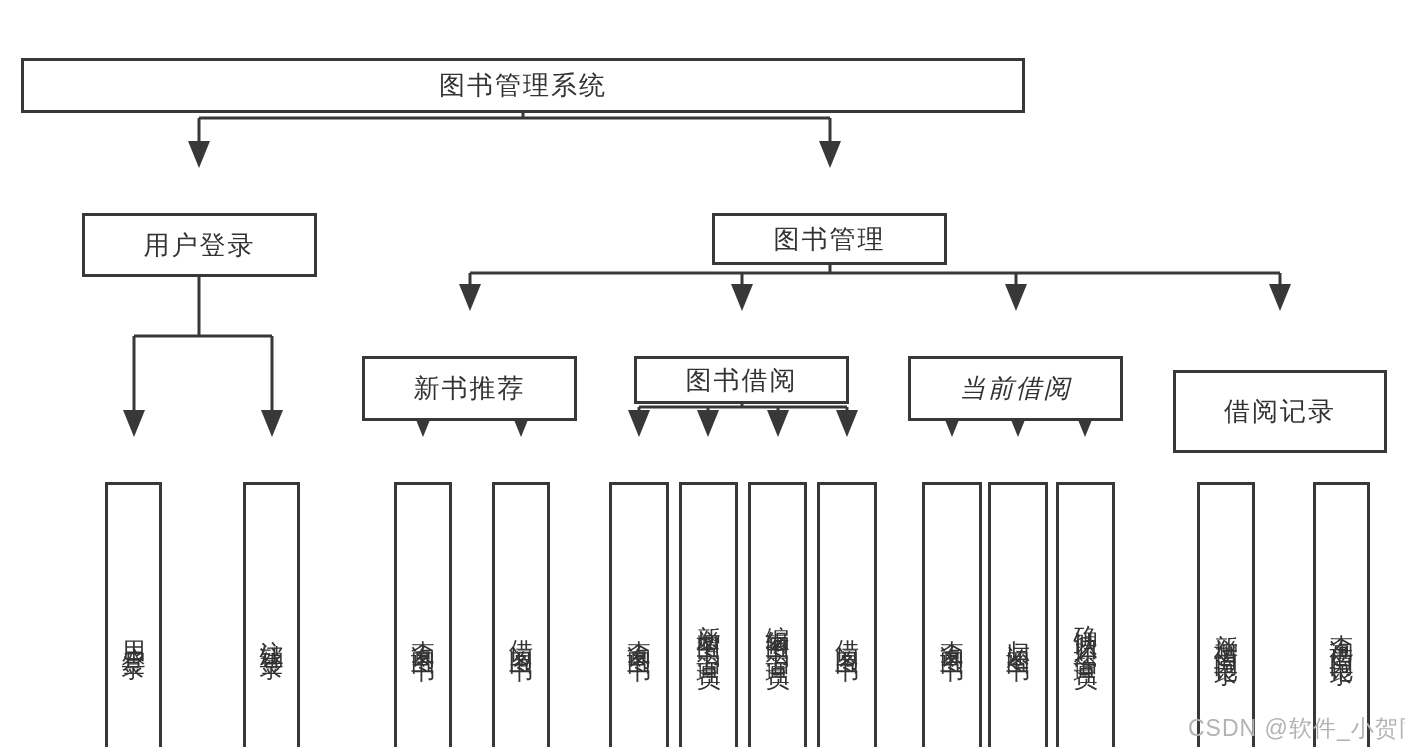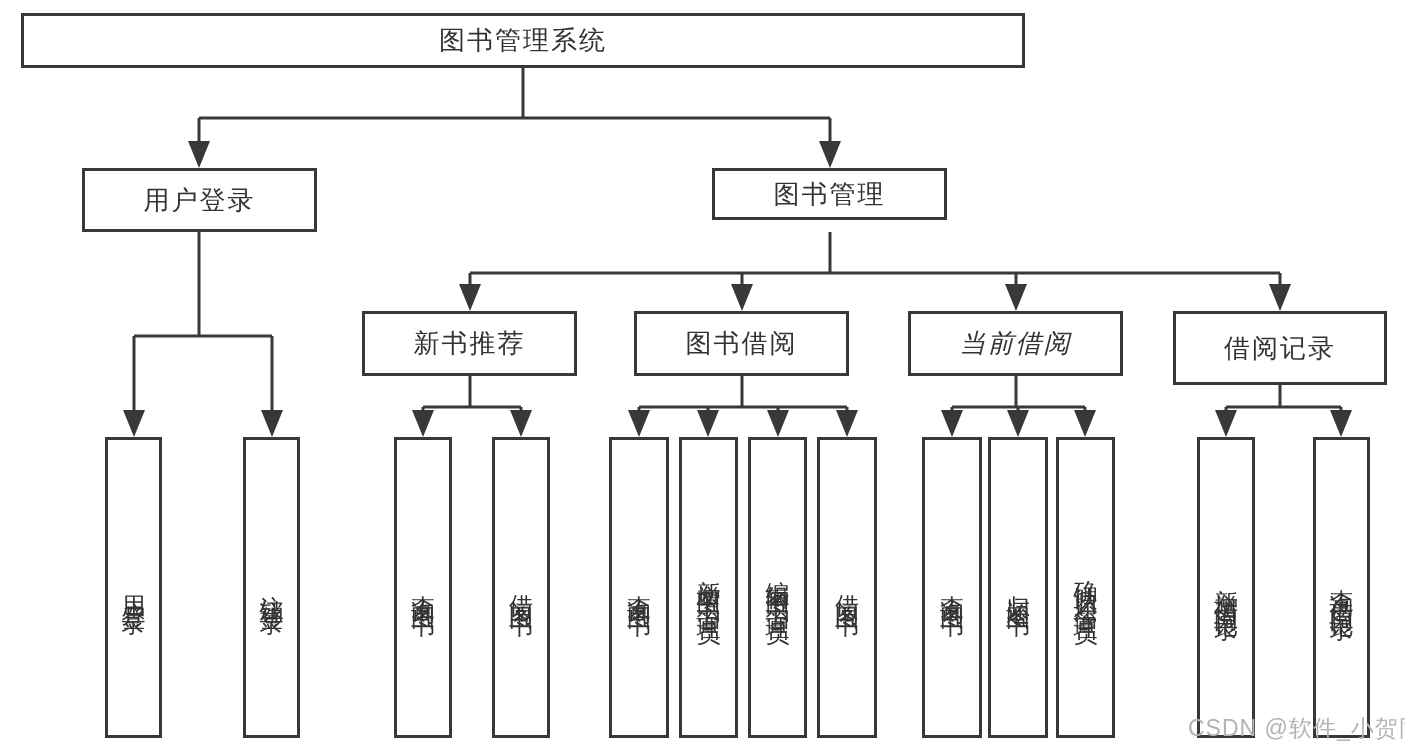--- a/index.html
+++ b/index.html
@@ -20,20 +20,21 @@
   .node {
     position: absolute;
     box-sizing: border-box;
     background: var(--node-bg, #ffffff);
     border: 3px solid var(--line, #383838);
     color: var(--text, #333333);
     display: flex;
     align-items: center;
     justify-content: center;
     z-index: 2;
+    margin-top: 45px;
   }
   .hbox { font-size: 26px; letter-spacing: 2px; white-space: nowrap; }
   .vbox { top: 437px; height: 301px; }
   .vbox .vtext {
     writing-mode: vertical-rl;
     text-orientation: mixed;
     font-size: 24px;
     letter-spacing: 6px;
     white-space: nowrap;
     color: var(--text, #333333);
@@ -93,23 +94,23 @@
       <path d="M1341 437 L1330 410 L1352 410 Z"></path>
     </g>
   </svg>
 
   <div class="node hbox" style="left:21px; top:13px; width:1004px; height:55px;">图书管理系统</div>
 
   <div class="node hbox" style="left:82px; top:168px; width:235px; height:64px;">用户登录</div>
   <div class="node hbox" style="left:712px; top:168px; width:235px; height:52px;">图书管理</div>
 
   <div class="node hbox" style="left:362px; top:311px; width:215px; height:65px;">新书推荐</div>
-  <div class="node hbox" style="left:634px; top:311px; width:215px; height:65px;font-family:Liberation Mono, monospace;">图书借阅</div>
+  <div class="node hbox" style="left:634px; top:311px; width:215px; height:48px;font-family:Liberation Mono, monospace;">图书借阅</div>
   <div class="node hbox" style="left:908px; top:311px; width:215px; height:65px;font-style:italic;">当前借阅</div>
-  <div class="node hbox" style="left:1173px; top:311px; width:214px; height:74px;">借阅记录</div>
+  <div class="node hbox" style="left:1173px; top:325px; width:214px; height:83px;">借阅记录</div>
 
   <div class="node vbox" style="left:105px; width:57px;">
     <span class="vtext">用户登录</span>
   </div>
   <div class="node vbox" style="left:243px; width:57px;">
     <span class="vtext">注销登录</span>
   </div>
 
   <div class="node vbox" style="left:394px; width:58px;">
     <span class="vtext">查询图书</span>

